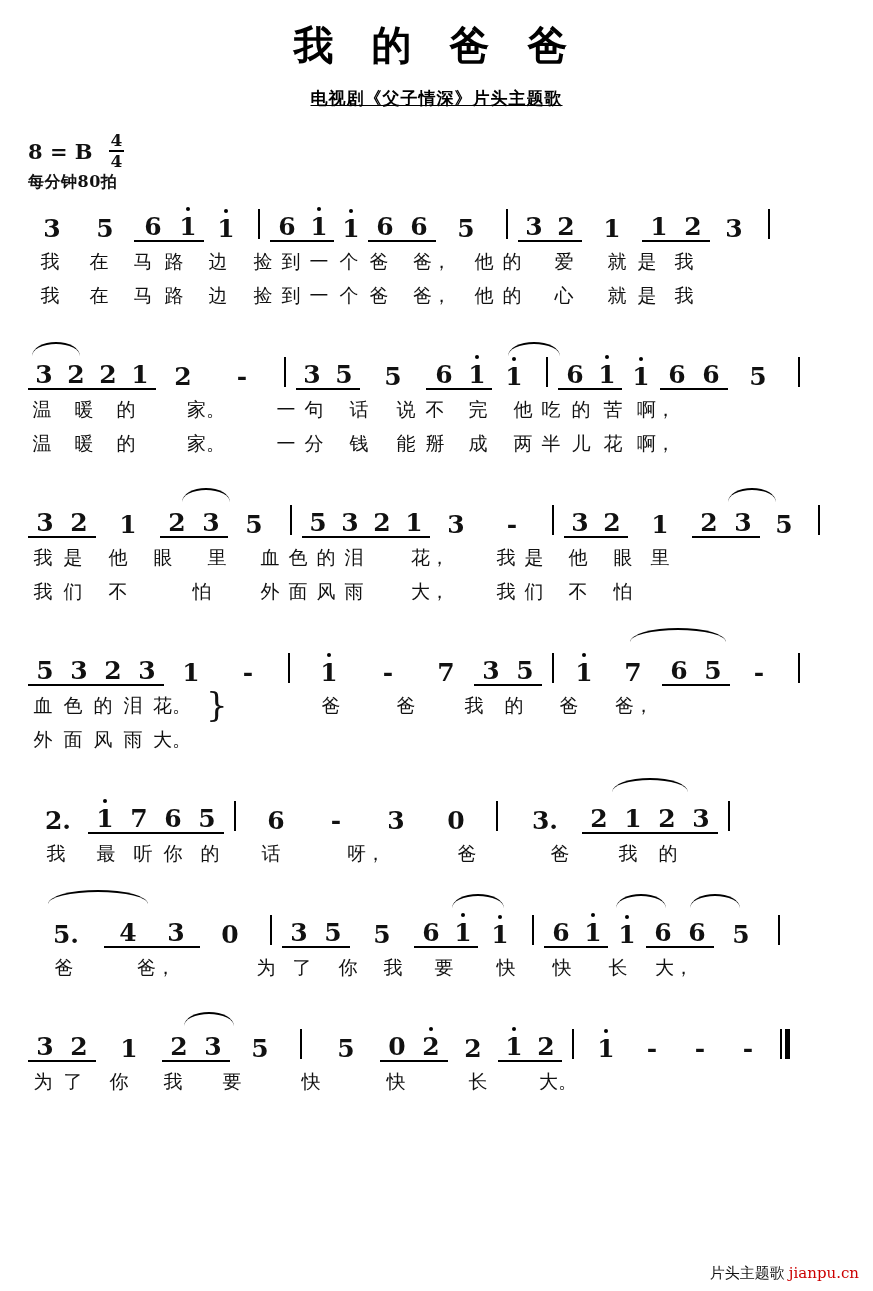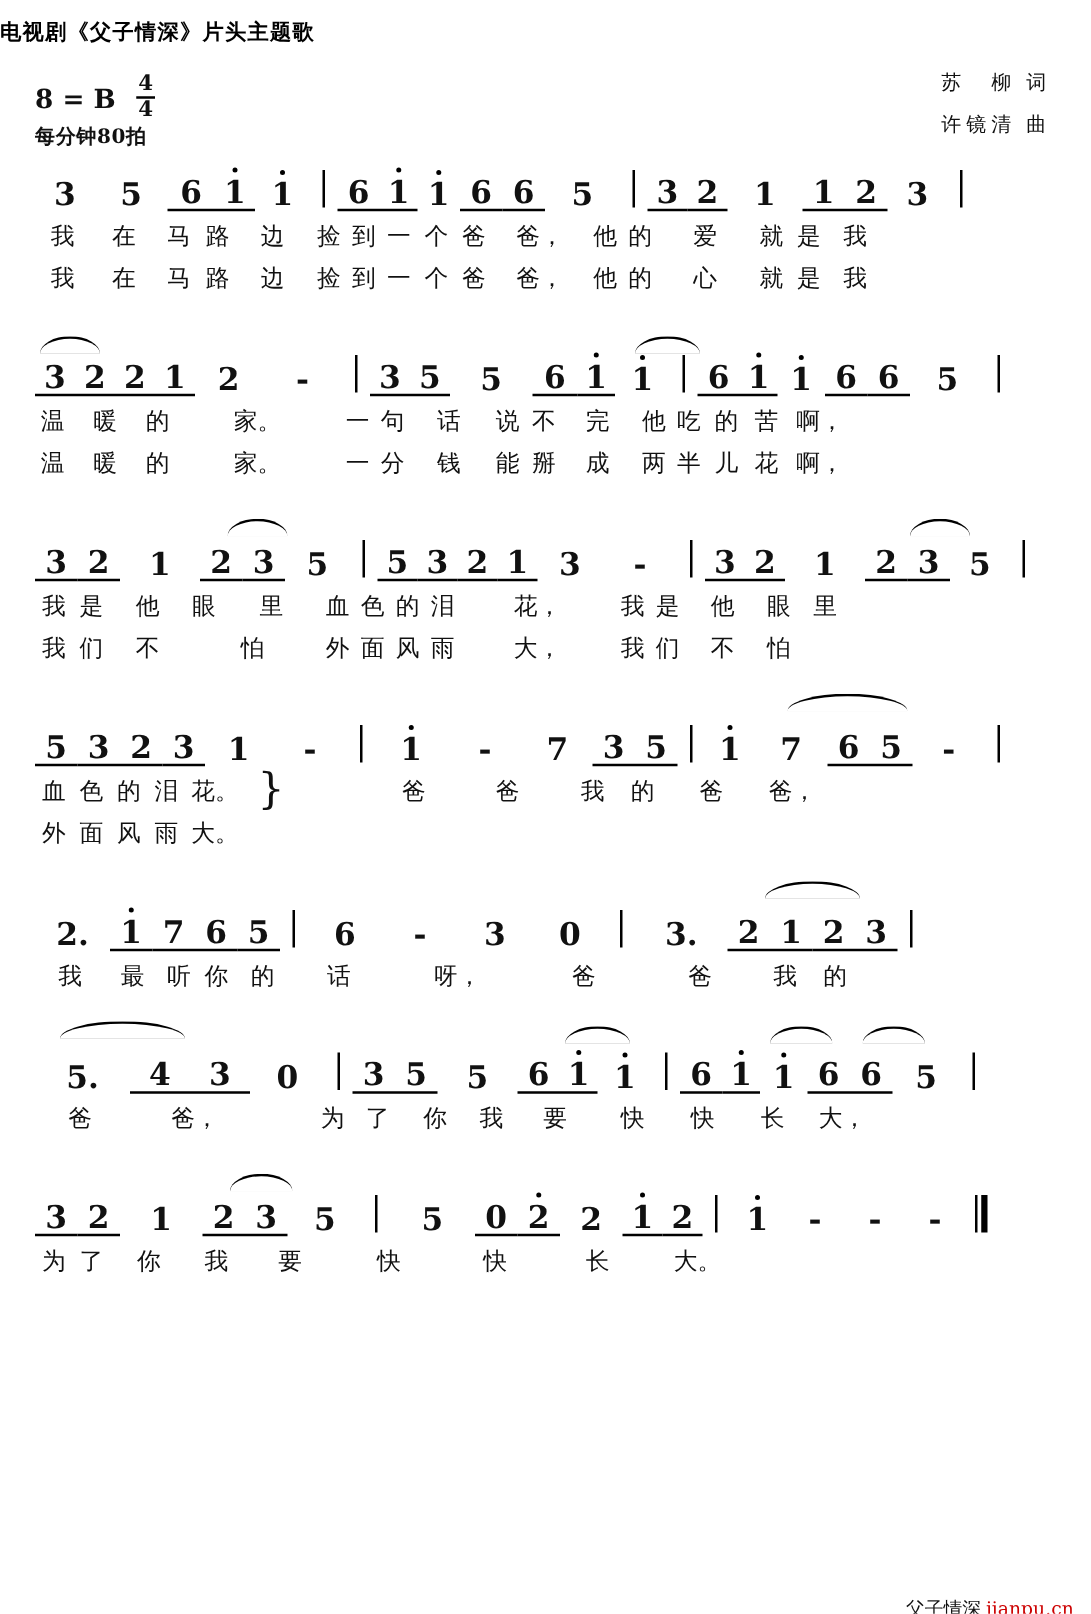--- a/index.html
+++ b/index.html
@@ -26,27 +26,28 @@
   .title {
     text-align: center;
     font-family: "DejaVu Serif", "Liberation Serif", serif;
     font-weight: bold;
     font-size: 40px;
     letter-spacing: 12px;
     padding-top: 18px;
     color: #000;
   }
   .subtitle {
-    text-align: left;
+    text-align: center;
     font-family: "DejaVu Serif", "Liberation Serif", serif;
     font-weight: bold;
     font-size: 17px;
     letter-spacing: 1px;
     margin-top: 14px;
     color: #000;
+    text-decoration: underline;
   }
   .meta-row {
     position: relative;
     height: 78px;
     margin-top: 4px;
   }
   .keysig {
     position: absolute;
     left: 28px;
     top: 18px;
@@ -181,37 +182,30 @@
     position: absolute;
     font-size: 34px;
     font-family: "DejaVu Serif", "Liberation Serif", serif;
   }
 </style>
 </head>
 <body>
 
 <div class="sheet">
 
+  <div class="title">我 的 爸 爸</div>
   <div class="subtitle">电视剧《父子情深》片头主题歌</div>
 
   <div class="meta-row">
     <div class="keysig">
       <span>8 = B</span>
       <span class="frac">
         <span class="num">4</span>
         <span class="den">4</span>
       </span>
-    </div>
-    <div class="credits">
-      <div>
-        <span class="name">苏　柳</span><span class="role">词</span>
-      </div>
-      <div>
-        <span class="name">许镜清</span><span class="role">曲</span>
-      </div>
     </div>
     <div class="tempo">每分钟80拍</div>
   </div>
 
   <div class="system">
     <div class="notes">
       <span class="n" style="width:44px">3</span>
       <span class="n" style="width:54px">5</span>
       <span class="n b1" style="width:34px">6</span>
       <span class="n b1 dotup" style="width:28px">1</span>
@@ -564,16 +558,16 @@
       <span class="ly" style="width:46px">我</span>
       <span class="ly" style="width:72px">要</span>
       <span class="ly" style="width:86px">快</span>
       <span class="ly" style="width:84px">快</span>
       <span class="ly" style="width:80px">长</span>
       <span class="ly" style="width:80px">大。</span>
     </div>
   </div>
 
   <div class="footer">
-    <span class="cn">父子情深</span><span class="url">jianpu.cn</span>
+    <span class="cn">片头主题歌</span><span class="url">jianpu.cn</span>
   </div>
 
 </div>
 
 </body></html>

